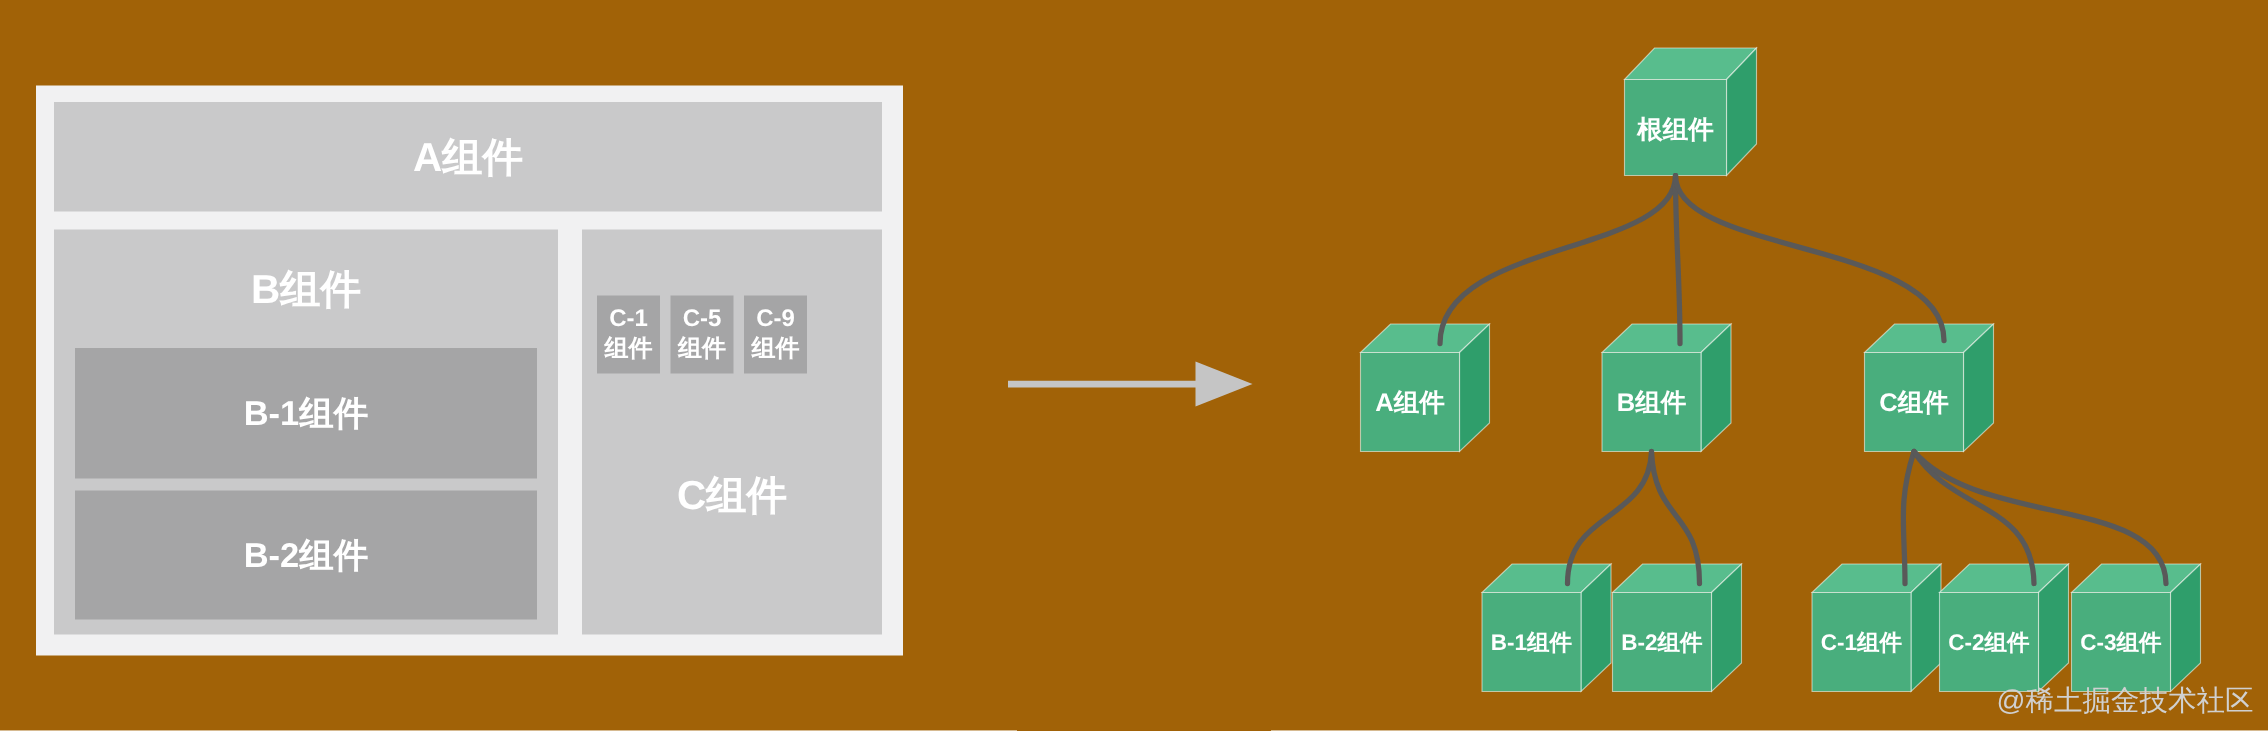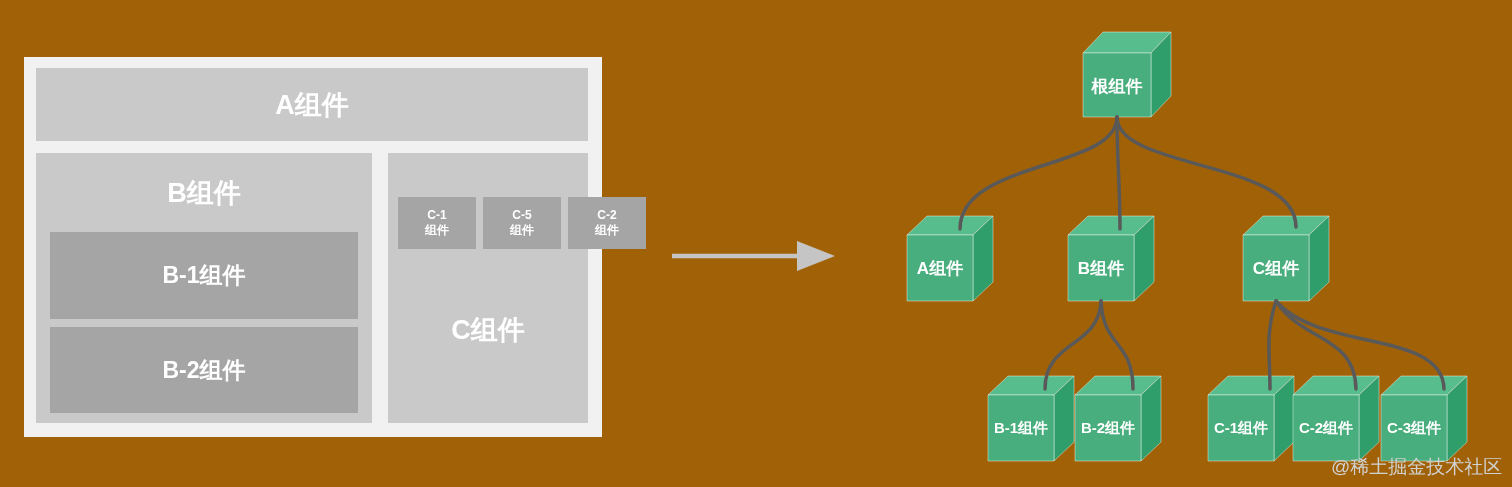--- a/index.html
+++ b/index.html
@@ -9,23 +9,23 @@
   .left-panel{position:absolute;left:24px;top:57px;width:578px;height:380px;background:#f1f1f2;}
   .gbox{position:absolute;background:#c9c9ca;color:#ffffff;font-weight:bold;}
   .box-a{left:12px;top:11px;width:552px;height:73px;display:flex;align-items:center;justify-content:center;font-size:27px;}
   .box-b{left:12px;top:96px;width:336px;height:270px;}
   .box-b-title{position:absolute;left:0;top:22px;width:100%;text-align:center;font-size:27px;color:#ffffff;font-weight:bold;}
   .dbox{position:absolute;background:#a5a5a6;color:#ffffff;font-weight:bold;display:flex;align-items:center;justify-content:center;}
   .box-b1{left:14px;top:79px;width:308px;height:87px;font-size:23px;}
   .box-b2{left:14px;top:174px;width:308px;height:86px;font-size:23px;}
   .box-c{left:364px;top:96px;width:200px;height:270px;}
   .c-small-row{position:absolute;left:10px;top:44px;display:flex;gap:7px;}
-  .c-small{width:78px;height:52px;background:#a5a5a6;color:#ffffff;font-weight:bold;
+  .c-small{width:42px;height:52px;background:#a5a5a6;color:#ffffff;font-weight:bold;
            display:flex;flex-direction:column;align-items:center;justify-content:center;
-           font-size:12px;line-height:1.25;}
+           font-size:16px;line-height:1.25;}
   .c-small span{display:block;}
   .box-c-title{position:absolute;left:0;top:159px;width:100%;text-align:center;font-size:27px;color:#ffffff;font-weight:bold;}
   
   .overlay{position:absolute;left:0;top:0;width:1512px;height:487px;}
   .face{stroke:#ffffff;stroke-width:0.75;stroke-opacity:0.55;}
   .connector{fill:none;stroke-width:3.5;stroke-linecap:round;}
   .cube-label{font-family:"Liberation Sans", sans-serif;font-weight:bold;fill:#ffffff;text-anchor:middle;}
   .lbl-17{font-size:17px;}
   .lbl-15{font-size:15px;}
   .watermark{font-family:"Liberation Sans", sans-serif;font-size:19px;}
@@ -52,21 +52,21 @@
       <div class="c-small-row">
         <div class="c-small">
           <span>C-1</span>
           <span>组件</span>
         </div>
         <div class="c-small">
           <span>C-5</span>
           <span>组件</span>
         </div>
         <div class="c-small">
-          <span>C-2</span>
+          <span>C-9</span>
           <span>组件</span>
         </div>
       </div>
       <div class="box-c-title">C组件</div>
     </div>
   </div>
 
   <svg class="overlay" viewBox="0 0 1512 487" xmlns="http://www.w3.org/2000/svg">
 
     <g>

